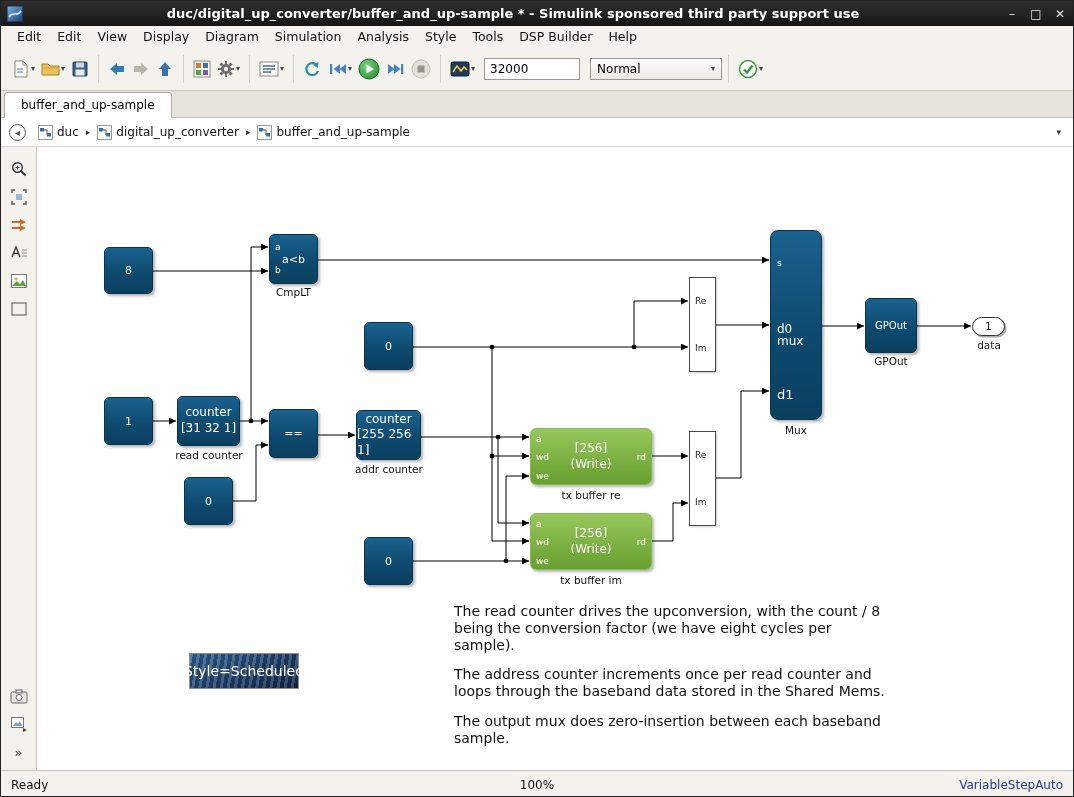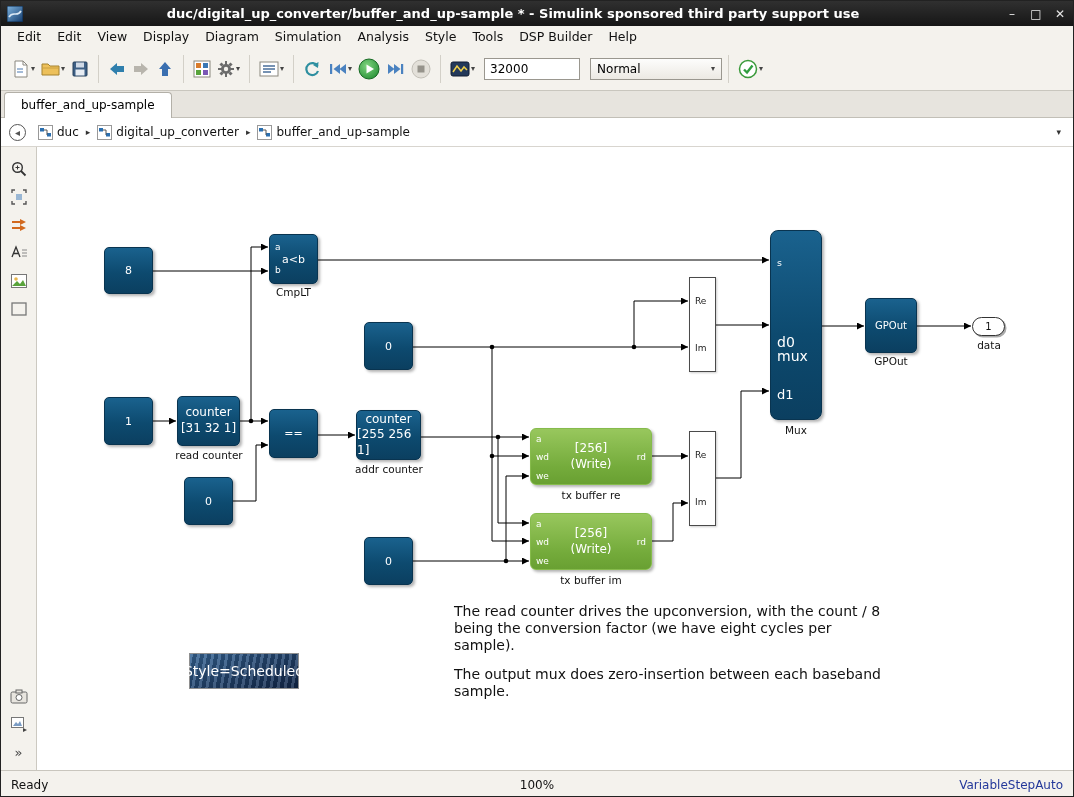--- a/index.html
+++ b/index.html
@@ -472,41 +472,42 @@
         <span class="port" style="left:5px; top:66px;">Im</span>
       </div>
 
       <div class="blk blk-white" style="left:652px; top:284px; width:27px; height:95px;">
         <span class="port" style="left:5px; top:19px;">Re</span>
         <span class="port" style="left:5px; top:66px;">Im</span>
       </div>
 
       <div class="blk blk-blue" style="left:733px; top:83px; width:52px; height:190px; border-radius:8px;">
         <span class="port" style="left:6px; top:27px; font-size:9.5px;">s</span>
-        <span class="port" style="left:6px; top:104px; font-size:14px;">d0 mux</span>
+        <span class="port" style="left:6px; top:92px; font-size:12px;">d0 mux</span>
         <span class="port" style="left:6px; top:157px; font-size:13px;">d1</span>
       </div>
       <div class="blabel" style="left:733px; top:277px; width:52px;">Mux</div>
 
       <div class="blk blk-blue" style="left:828px; top:151px; width:52px; height:55px;">
         <span style="font-size:10px;">GPOut</span>
       </div>
       <div class="blabel" style="left:828px; top:208px; width:52px;">GPOut</div>
 
       <div class="outport" style="left:935px; top:170px;">
         <span>1</span>
       </div>
       <div class="blabel" style="left:930px; top:192px; width:44px;">data</div>
 
       <div class="style-note" style="left:152px; top:506px; width:110px; height:36px;">
         <span>Style=Scheduled</span>
       </div>
 
       <div class="anno">
         <div>The read counter drives the upconversion, with the count / 8 being the conversion factor (we have eight cycles per sample).</div>
+        <div>The address counter increments once per read counter and loops through the baseband data stored in the Shared Mems.</div>
         <div>The output mux does zero-insertion between each baseband sample.</div>
       </div>
 
     </div>
   </div>
 
   <div class="statusbar">
     <span>Ready</span>
     <span class="status-zoom">100%</span>
     <span class="status-solver">VariableStepAuto</span>

